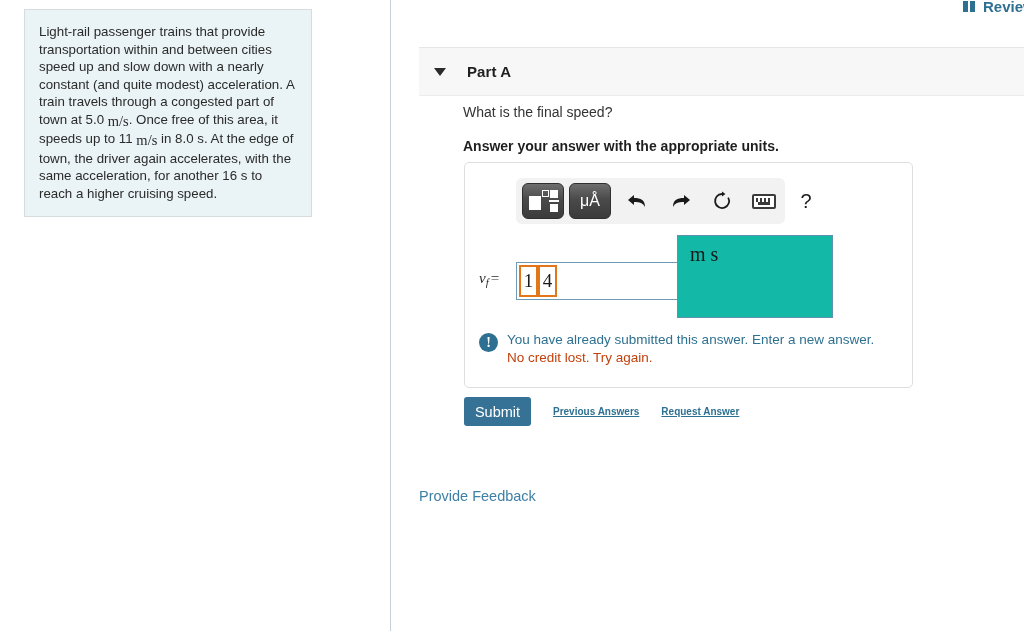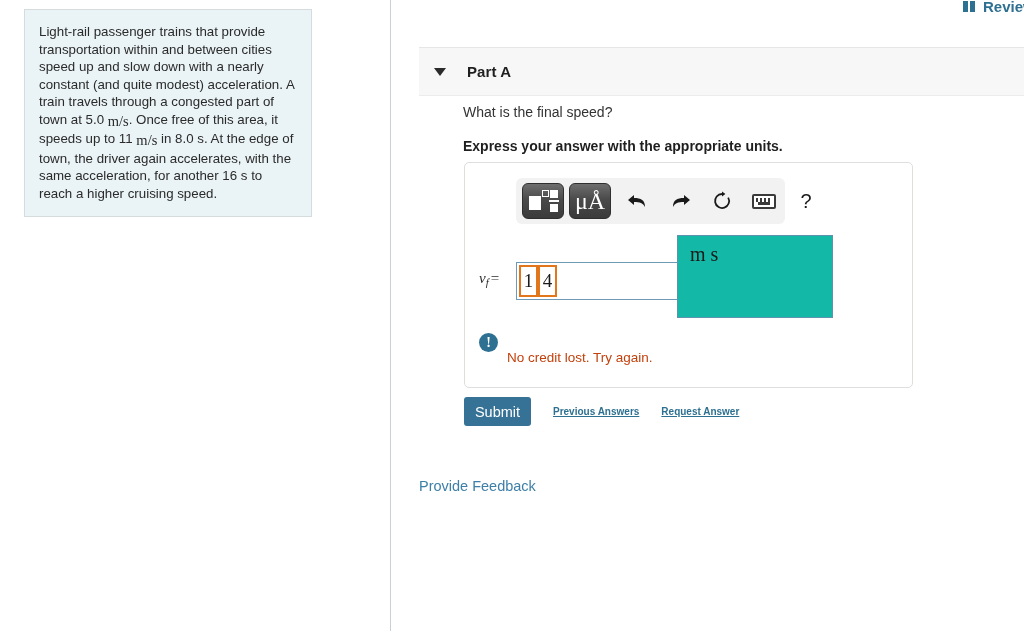--- a/index.html
+++ b/index.html
@@ -207,22 +207,22 @@
   }
   .tmpl-icon .den {
     position: absolute;
     left: 21px; top: 15px;
     width: 8px; height: 8px;
     background: #ffffff;
   }
 
   .units-icon {
     color: #ffffff;
-    font-family: Liberation Serif, serif;
-    font-size: 24px;
+    font-family: Liberation Sans, sans-serif;
+    font-size: 16px;
     line-height: 1;
   }
 
   .tb-plain {
     width: 42px;
     height: 36px;
     display: flex;
     align-items: center;
     justify-content: center;
     flex: none;
@@ -390,21 +390,21 @@
     margin-left: 22px;
     cursor: pointer;
     white-space: nowrap;
   }
   .action-link.first-link { margin-left: 22px; }
 
   
   .provide-feedback {
     position: absolute;
     left: 419px;
-    top: 478px;
+    top: 488px;
     color: #3d7fa6;
     font-size: 14.5px;
     cursor: pointer;
     text-align: right;
   }
 </style>
 </head>
 <body>
 
 <div class="review-link">
@@ -421,21 +421,21 @@
 
 <div class="divider"></div>
 
 <div class="part-header">
   <span class="disclosure-triangle"></span>
   <span class="part-title">Part A</span>
 </div>
 
 <div class="question-area">
   <p class="question-prompt">What is the final speed?</p>
-  <p class="question-instruction">Express your answer with the appropriate units.</p>
+  <p class="question-instruction">Answer your answer with the appropriate units.</p>
 </div>
 
 <div class="answer-box">
 
   <div class="mj-toolbar">
     <div class="tb-btn">
       <span class="tmpl-icon">
         <span class="big"></span>
         <span class="sup"></span>
         <span class="num"></span>
@@ -481,21 +481,21 @@
     <span class="frac">
       <span>m</span>
       <span class="fbar"></span>
       <span>s</span>
     </span>
   </div>
 
   <div class="feedback">
     <span class="alert-icon">!</span>
     <span class="feedback-lines">
-      <br>
+      <span class="fb-primary">You have already submitted this answer. Enter a new answer.</span><br>
       <span class="fb-secondary">No credit lost. Try again.</span>
     </span>
   </div>
 </div>
 
 <div class="actions">
   <button class="submit-btn">Submit</button>
   <span class="action-link first-link">Previous Answers</span>
   <span class="action-link">Request Answer</span>
 </div>

